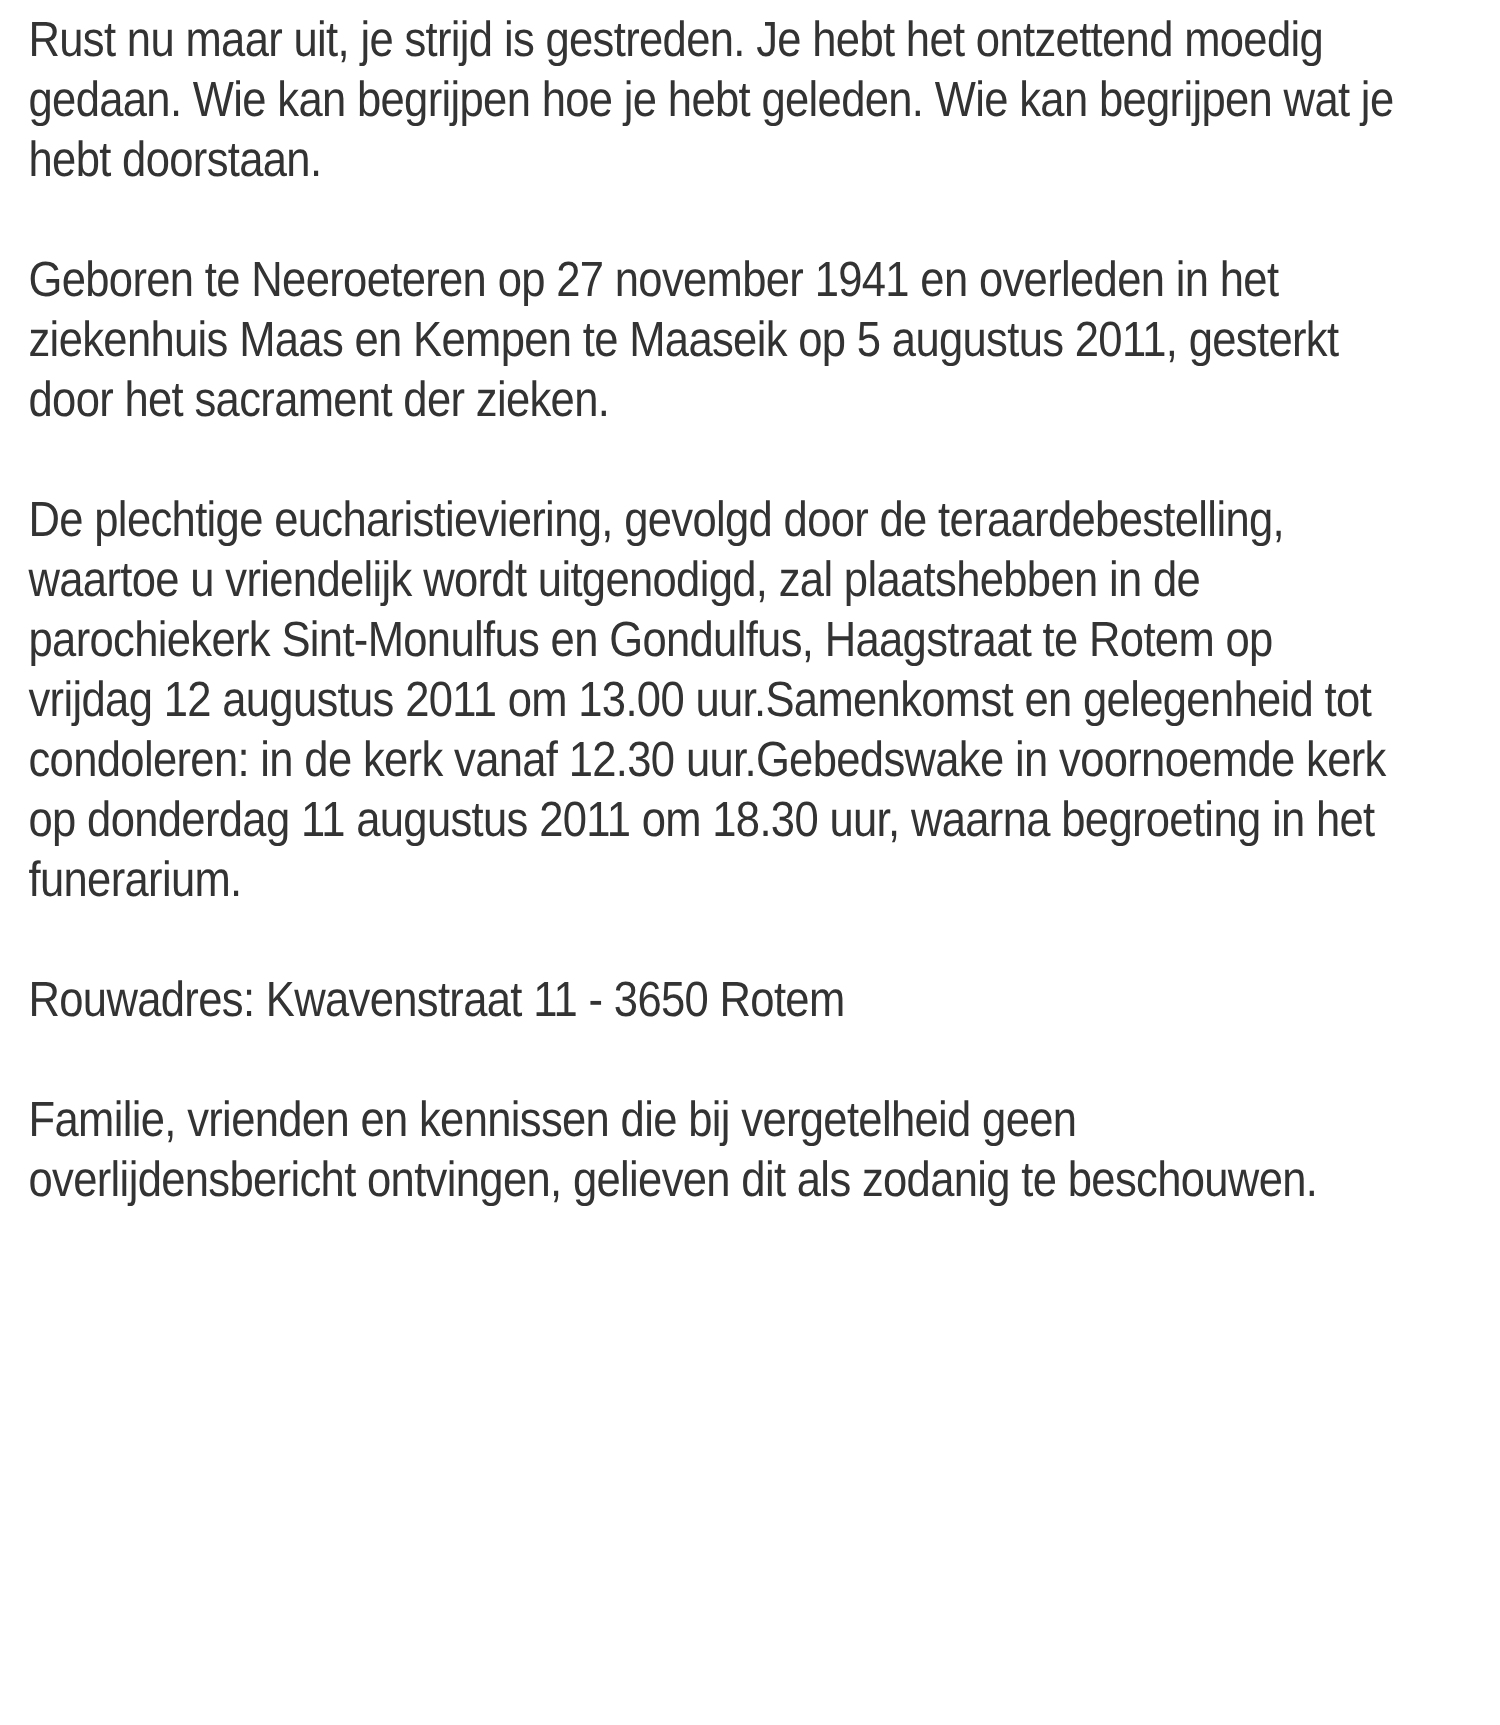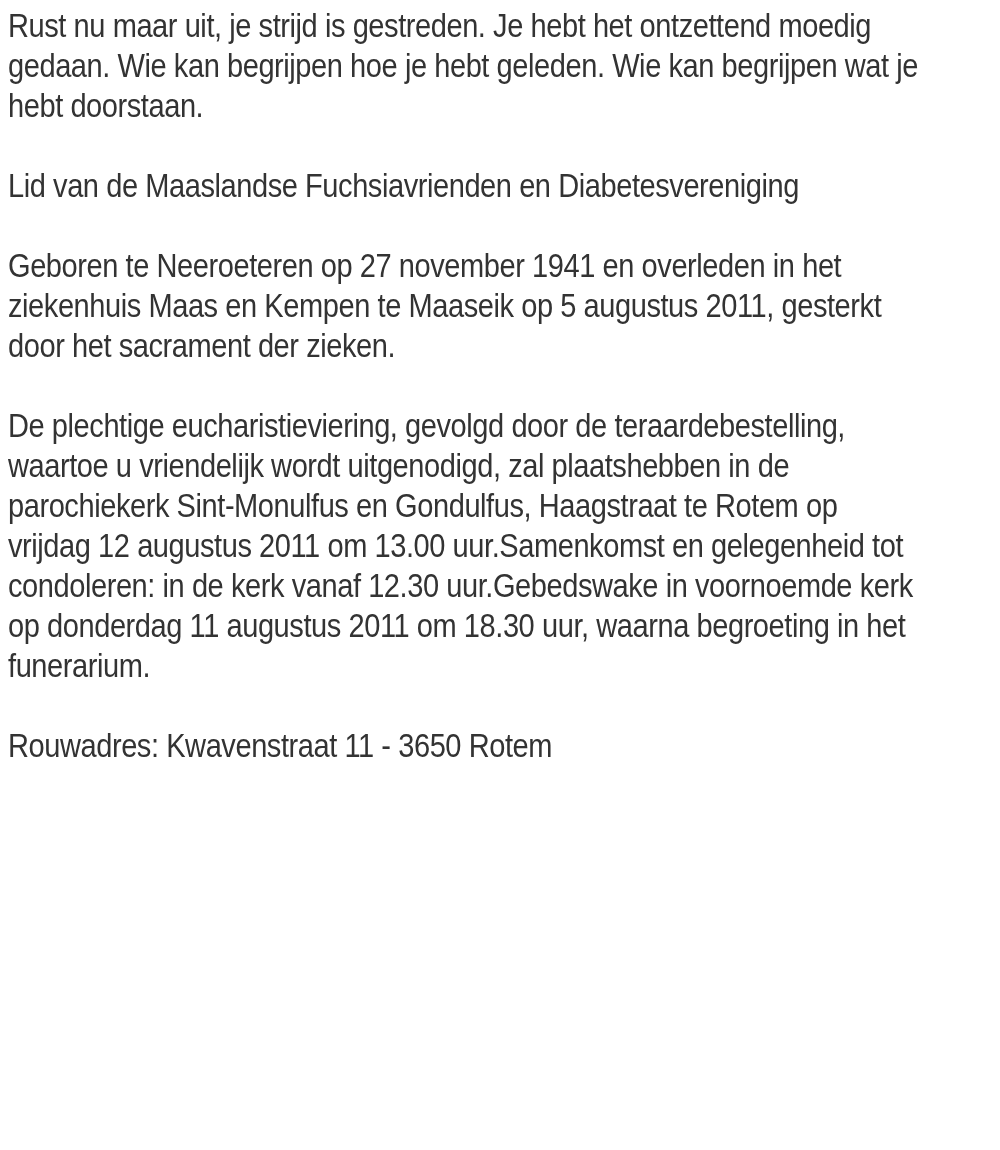--- a/index.html
+++ b/index.html
@@ -12,21 +12,21 @@
     width: 1000px;
     height: 1150px;
     box-sizing: border-box;
     padding: 6px 8px 0 8px;
     overflow: hidden;
     background: #ffffff;
     font-family: "Liberation Sans", sans-serif;
     color: #333333;
   }
   .para {
-    margin: 0 0 40px 0;
+    margin: 0 0 40px 11px;
   }
   .line {
     font-size: 33px;
     line-height: 40px;
     white-space: nowrap;
     letter-spacing: -0.5px;
     transform: scaleX(0.88);
     transform-origin: 0 50%;
     color: #333333;
   }
@@ -50,23 +50,20 @@
 
 <div class="doc">
 
   <div class="para">
     <div class="line">Rust nu maar uit, je strijd is gestreden. Je hebt het ontzettend moedig</div>
     <div class="line">gedaan. Wie kan begrijpen hoe je hebt geleden. Wie kan begrijpen wat je</div>
     <div class="line">hebt doorstaan.</div>
   </div>
 
 
-  <div class="para">
-    <div class="line">Lid van de Maaslandse Fuchsiavrienden en Diabetesvereniging</div>
-  </div>
 
   <div class="para">
     <div class="line">Geboren te Neeroeteren op 27 november 1941 en overleden in het</div>
     <div class="line">ziekenhuis Maas en Kempen te Maaseik op 5 augustus 2011, gesterkt</div>
     <div class="line">door het sacrament der zieken.</div>
   </div>
 
   <div class="para">
     <div class="line">De plechtige eucharistieviering, gevolgd door de teraardebestelling,</div>
     <div class="line">waartoe u vriendelijk wordt uitgenodigd, zal plaatshebben in de</div>
@@ -74,15 +71,19 @@
     <div class="line">vrijdag 12 augustus 2011 om 13.00 uur.Samenkomst en gelegenheid tot</div>
     <div class="line">condoleren: in de kerk vanaf 12.30 uur.Gebedswake in voornoemde kerk</div>
     <div class="line">op donderdag 11 augustus 2011 om 18.30 uur, waarna begroeting in het</div>
     <div class="line">funerarium.</div>
   </div>
 
   <div class="para">
     <div class="line">Rouwadres: Kwavenstraat 11 - 3650 Rotem</div>
   </div>
 
+  <div class="para">
+    <div class="line">Familie, vrienden en kennissen die bij vergetelheid geen</div>
+    <div class="line">overlijdensbericht ontvingen, gelieven dit als zodanig te beschouwen.</div>
+  </div>
 
 
 </div>
 
 </body></html>

